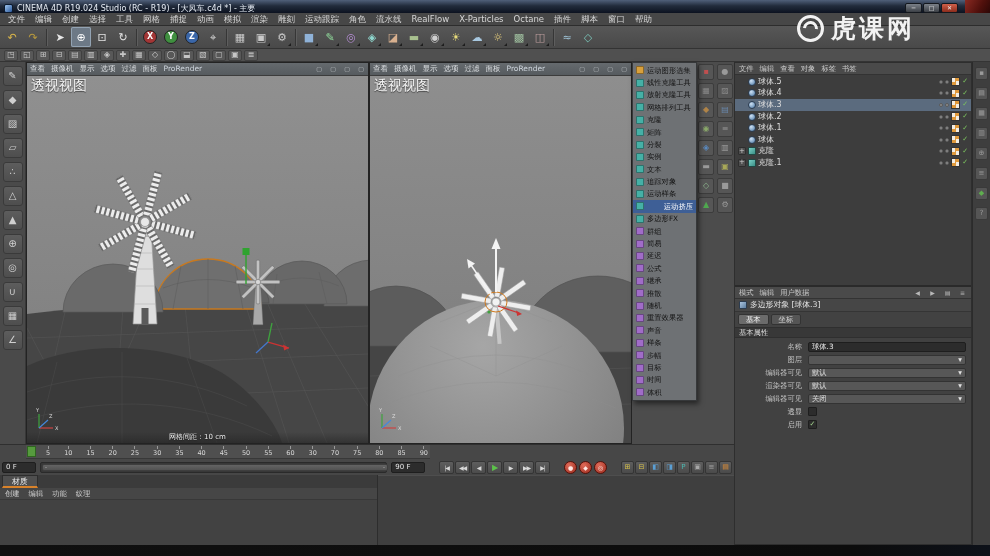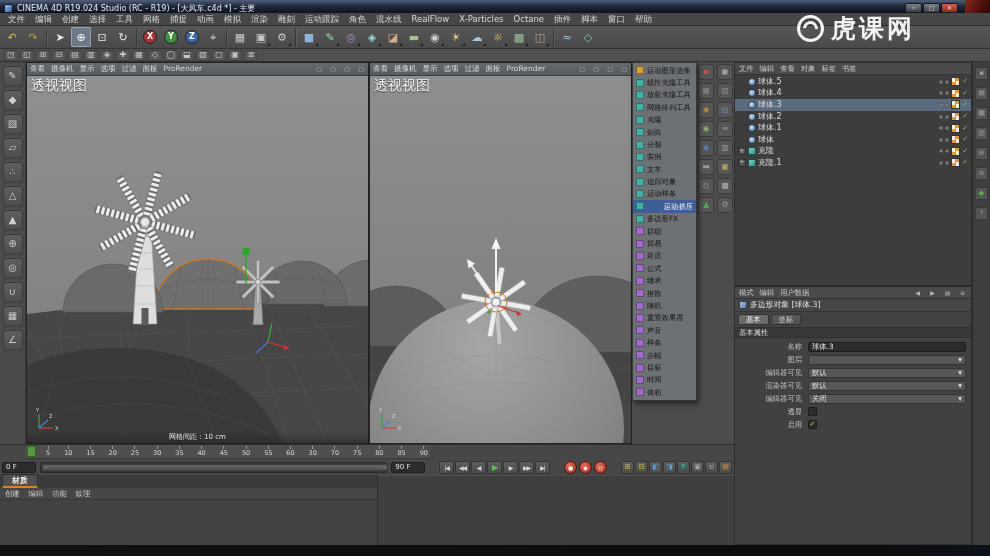--- a/index.html
+++ b/index.html
@@ -147,21 +147,21 @@
     display:flex;align-items:center;justify-content:center;font-size:6px;color:#d8d8d8;letter-spacing:-1px;}
   .tl-rec{width:13px;height:13px;border-radius:50%;background:radial-gradient(circle at 35% 30%,#e06a58,#9c2c1e);
     border:1px solid #55110a;display:flex;align-items:center;justify-content:center;font-size:6px;color:#ffe8e4;}
   .tl-extra{width:13px;height:13px;background:linear-gradient(#5e5e5e,#4a4a4a);border:1px solid #353535;border-radius:2px;
     display:flex;align-items:center;justify-content:center;font-size:7px;}
   .tl-gap{width:6px;}
 
   
   .lower{position:absolute;left:0;top:475px;width:734px;height:70px;display:flex;}
   .mat-panel{width:378px;background:#454545;border-right:1px solid #2d2d2d;display:flex;flex-direction:column;}
-  .mat-tabs{height:13px;background:#3b3b3b;display:flex;align-items:flex-end;padding-left:2px;gap:2px;font-weight:bold;}
+  .mat-tabs{height:13px;background:#3b3b3b;display:flex;align-items:center;padding-left:2px;gap:2px;}
   .mat-tab{padding:2px 9px 1px;background:#4f4f4f;border:1px solid #2d2d2d;border-bottom:2px solid #d8822a;
     font-size:7.8px;color:#ececec;}
   .mat-menus{height:12px;background:#464646;border-bottom:1px solid #383838;display:flex;gap:9px;
     align-items:center;padding:0 5px;font-size:7.3px;color:#cccccc;}
   .mat-body{flex:1;background:#424242;}
   .coord-panel{flex:1;background:#3f3f3f;border-top:1px solid #4e4e4e;}
 
   
   .statusbar{position:absolute;left:0;top:545px;width:990px;height:11px;
     background:linear-gradient(90deg,#101010 0%,#0c0c0c 86%,#0d1119 100%);}

